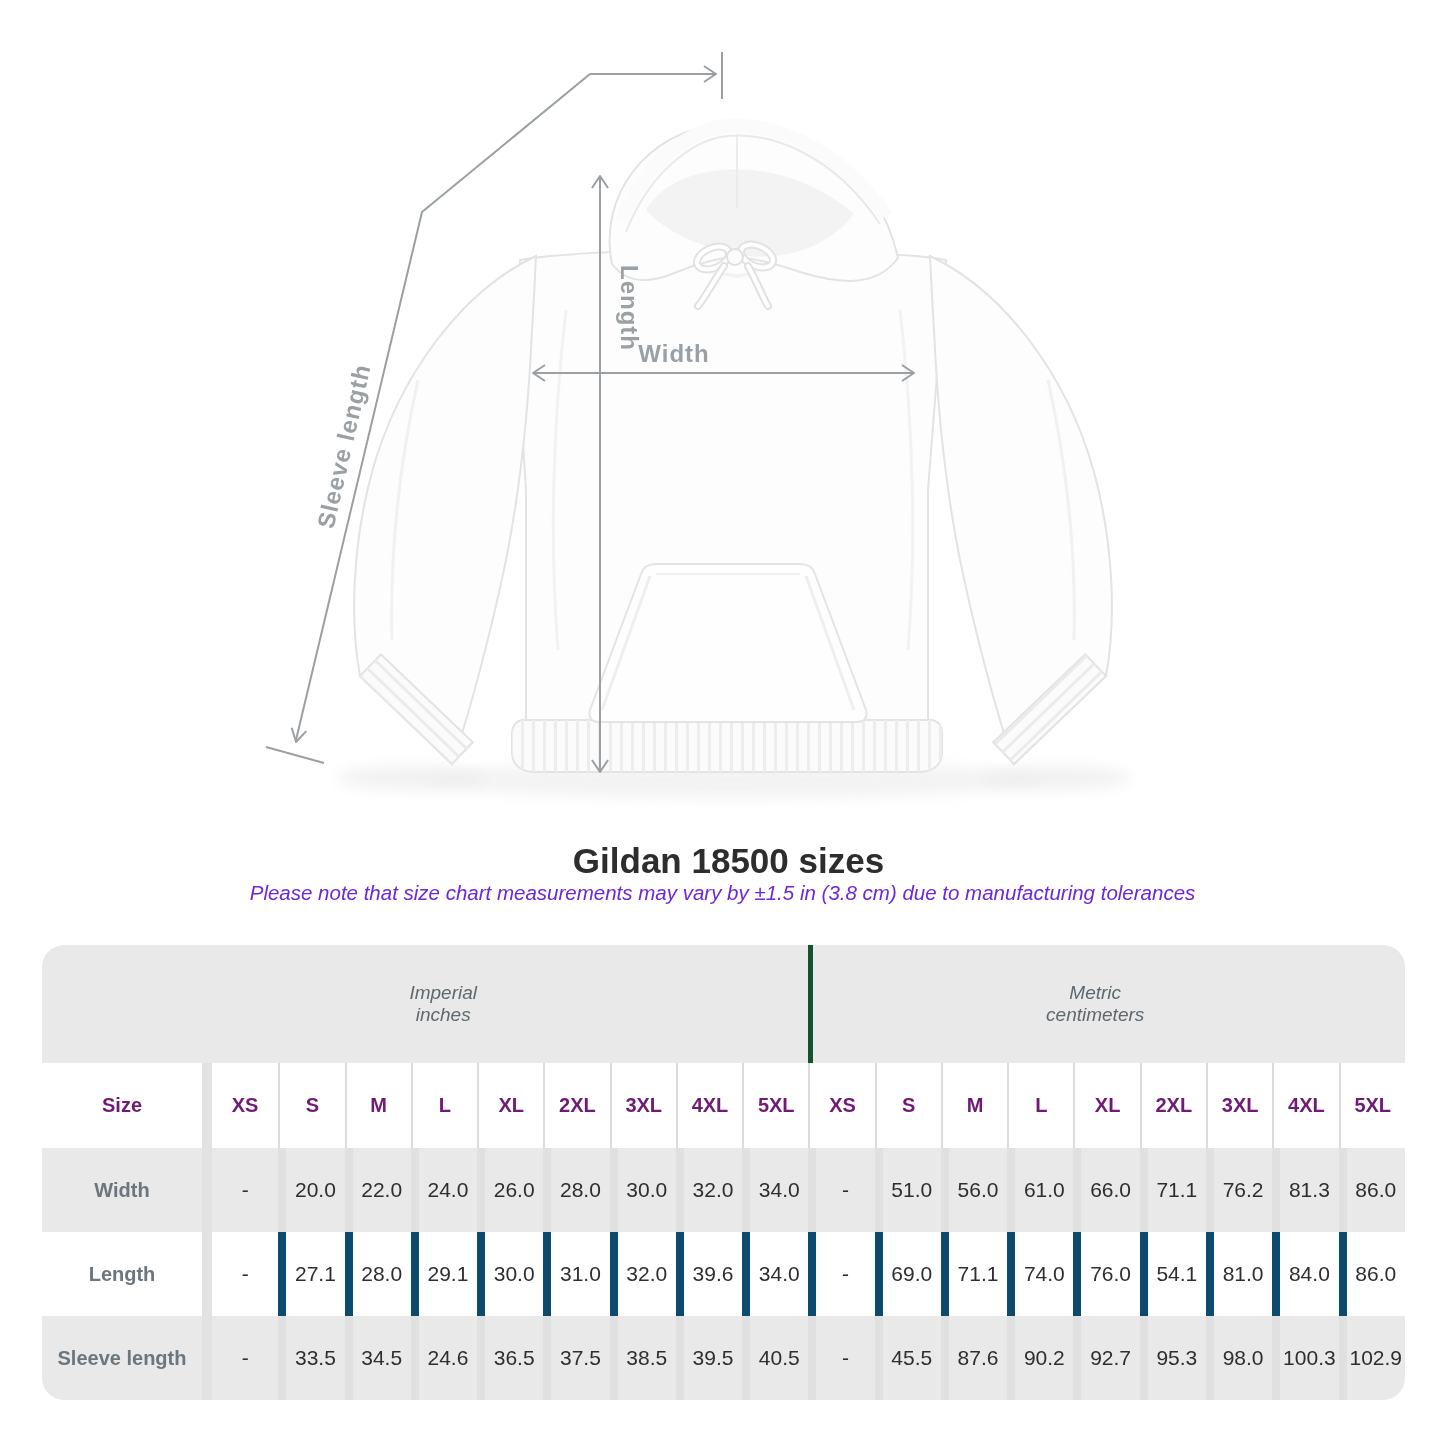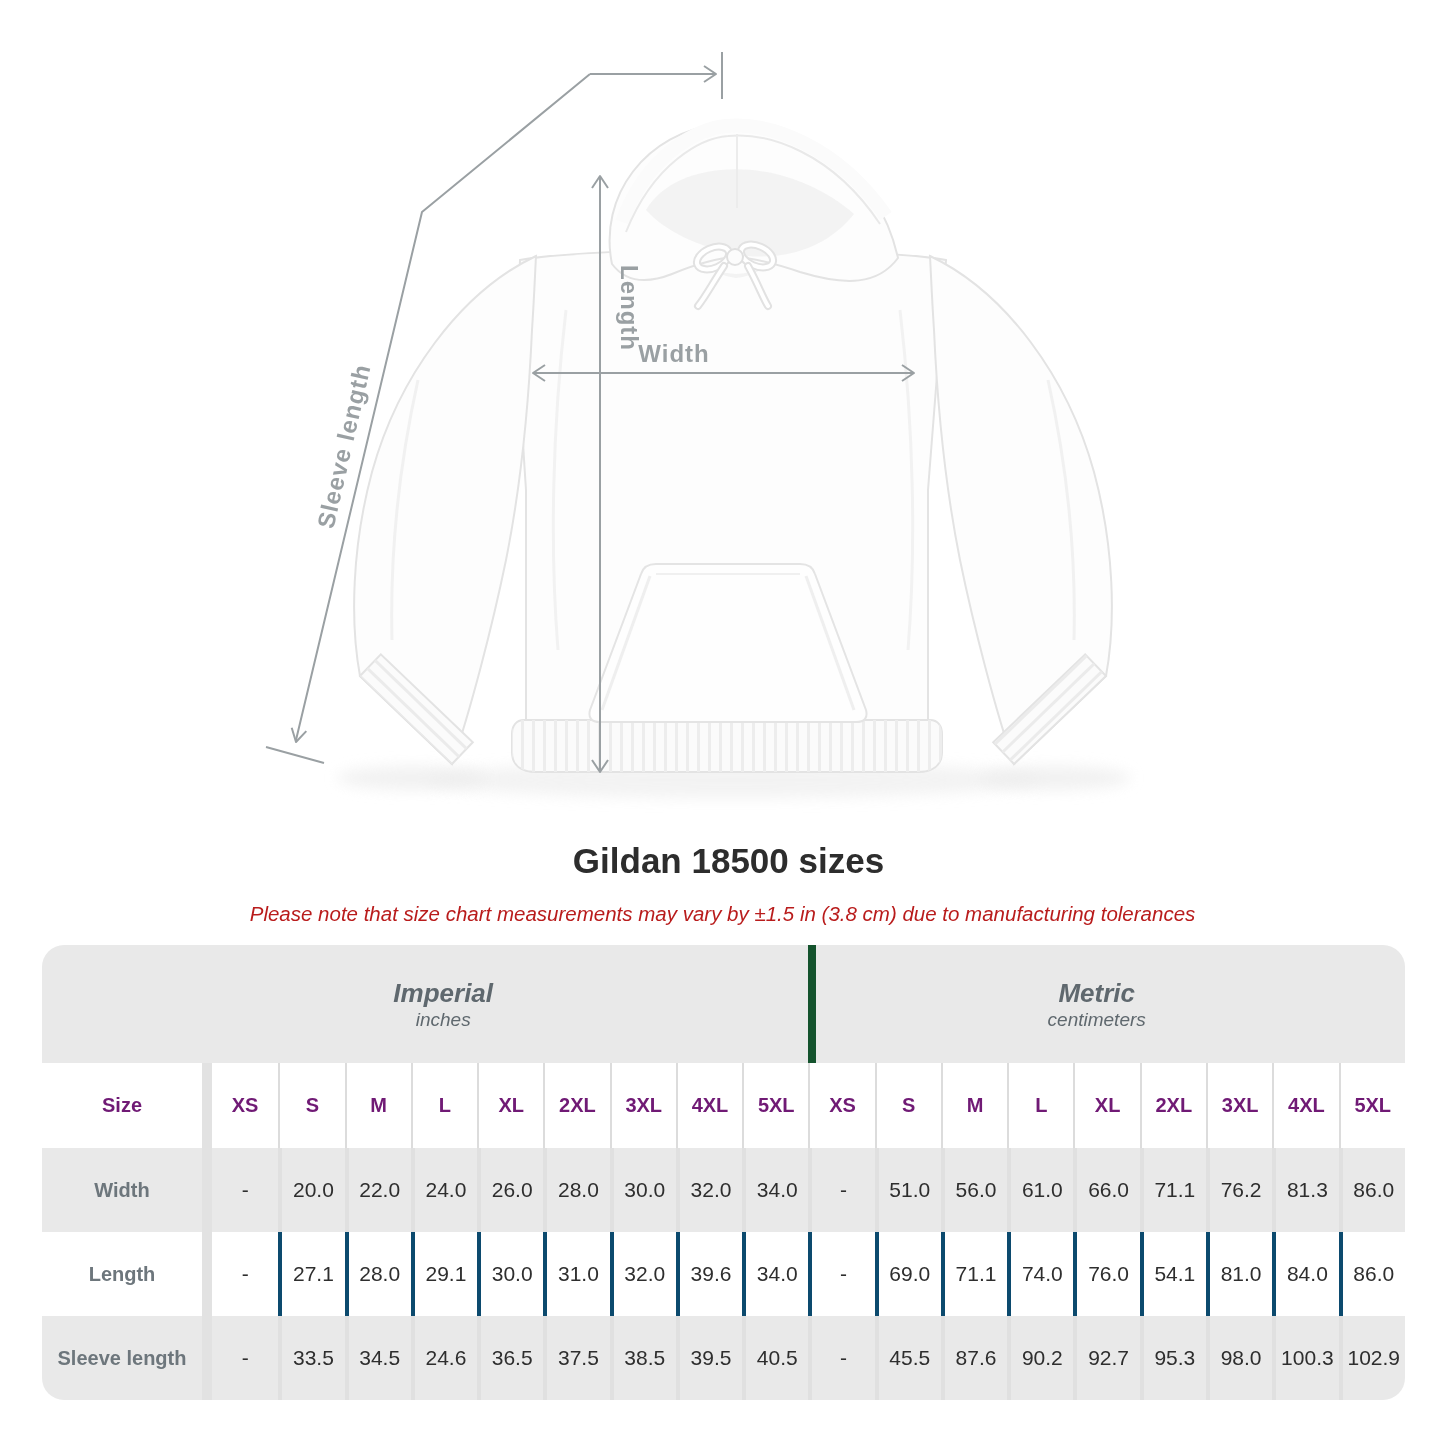--- a/index.html
+++ b/index.html
@@ -7,41 +7,41 @@
     position:relative;width:1445px;height:1445px;background:#ffffff;
     font-family:"Liberation Sans",sans-serif;overflow:hidden;
   }
   svg.diagram{position:absolute;left:0;top:0;display:block;}
   .dim-label{
     fill:#9aa0a3;font-weight:bold;font-size:24px;letter-spacing:1px;
     font-family:"Liberation Sans",sans-serif;
   }
   .heading{position:absolute;left:0;top:842px;width:100%;text-align:center;}
   .title{font-size:35px;font-weight:bold;color:#2d2d2d;line-height:1.1;margin-left:12px;}
-  .subtitle{margin-top:21px;font-size:20.5px;font-style:italic;color:#b91c1c;}
+  .subtitle{margin-top:0;font-size:20.5px;font-style:italic;color:#6d28d9;}
   .table-wrap{position:absolute;left:42px;top:945px;width:1363px;}
   table{border-collapse:separate;border-spacing:0;width:100%;table-layout:fixed;}
   th,td{
     text-align:center;vertical-align:middle;padding:0;margin:0;
     box-sizing:border-box;font-family:"Liberation Sans",sans-serif;
   }
   .band-row{height:118px;}
   .band{background:#e9e9e9;color:#5f686e;}
   .band-imperial{border-top-left-radius:22px;padding-left:36px;}
-  .band-metric{border-top-right-radius:22px;border-left:8px solid #14532d;padding-right:28px;}
-  .g-label{font-size:26px;font-weight:bold;font-style:italic;text-align:center;}
+  .band-metric{border-top-right-radius:22px;border-left:5px solid #14532d;padding-right:28px;}
+  .g-label{font-size:19px;font-weight:normal;font-style:italic;text-align:center;}
   .g-unit{font-size:19px;font-style:italic;font-weight:normal;}
   #size-header-row{height:85px;}
   #size-header-row th{font-size:20px;font-weight:bold;color:#701a75;background:#ffffff;}
   #size-header-row th:nth-child(n+3){border-left:2px solid #dcdcdc;}
   .corner{color:#565f66;border-right:10px solid #e2e2e2;font-size:20px;font-weight:bold;background:#fff;}
   tbody tr{height:84px;}
   tbody th.rowlabel{font-size:20px;font-weight:bold;color:#6d767c;border-right:10px solid #e2e2e2;}
   tbody td{font-size:21px;color:#2e2e2e;font-weight:normal;}
-  tbody td:nth-child(n+3){border-left:4px solid #0c4a6e;}
+  tbody td:nth-child(n+3){border-left:8px solid #0c4a6e;}
   tr.gray th.rowlabel,tr.gray td{background:#e9e9e9;}
   tr.gray td:nth-child(n+3){border-left-color:#e0e0e0;}
   tr.white th.rowlabel,tr.white td{background:#ffffff;}
   tbody tr:last-child th.rowlabel{border-bottom-left-radius:22px;}
   tbody tr:last-child td:last-child{border-bottom-right-radius:22px;}
 </style>
 </head>
 <body>
 
 <div class="stage">

